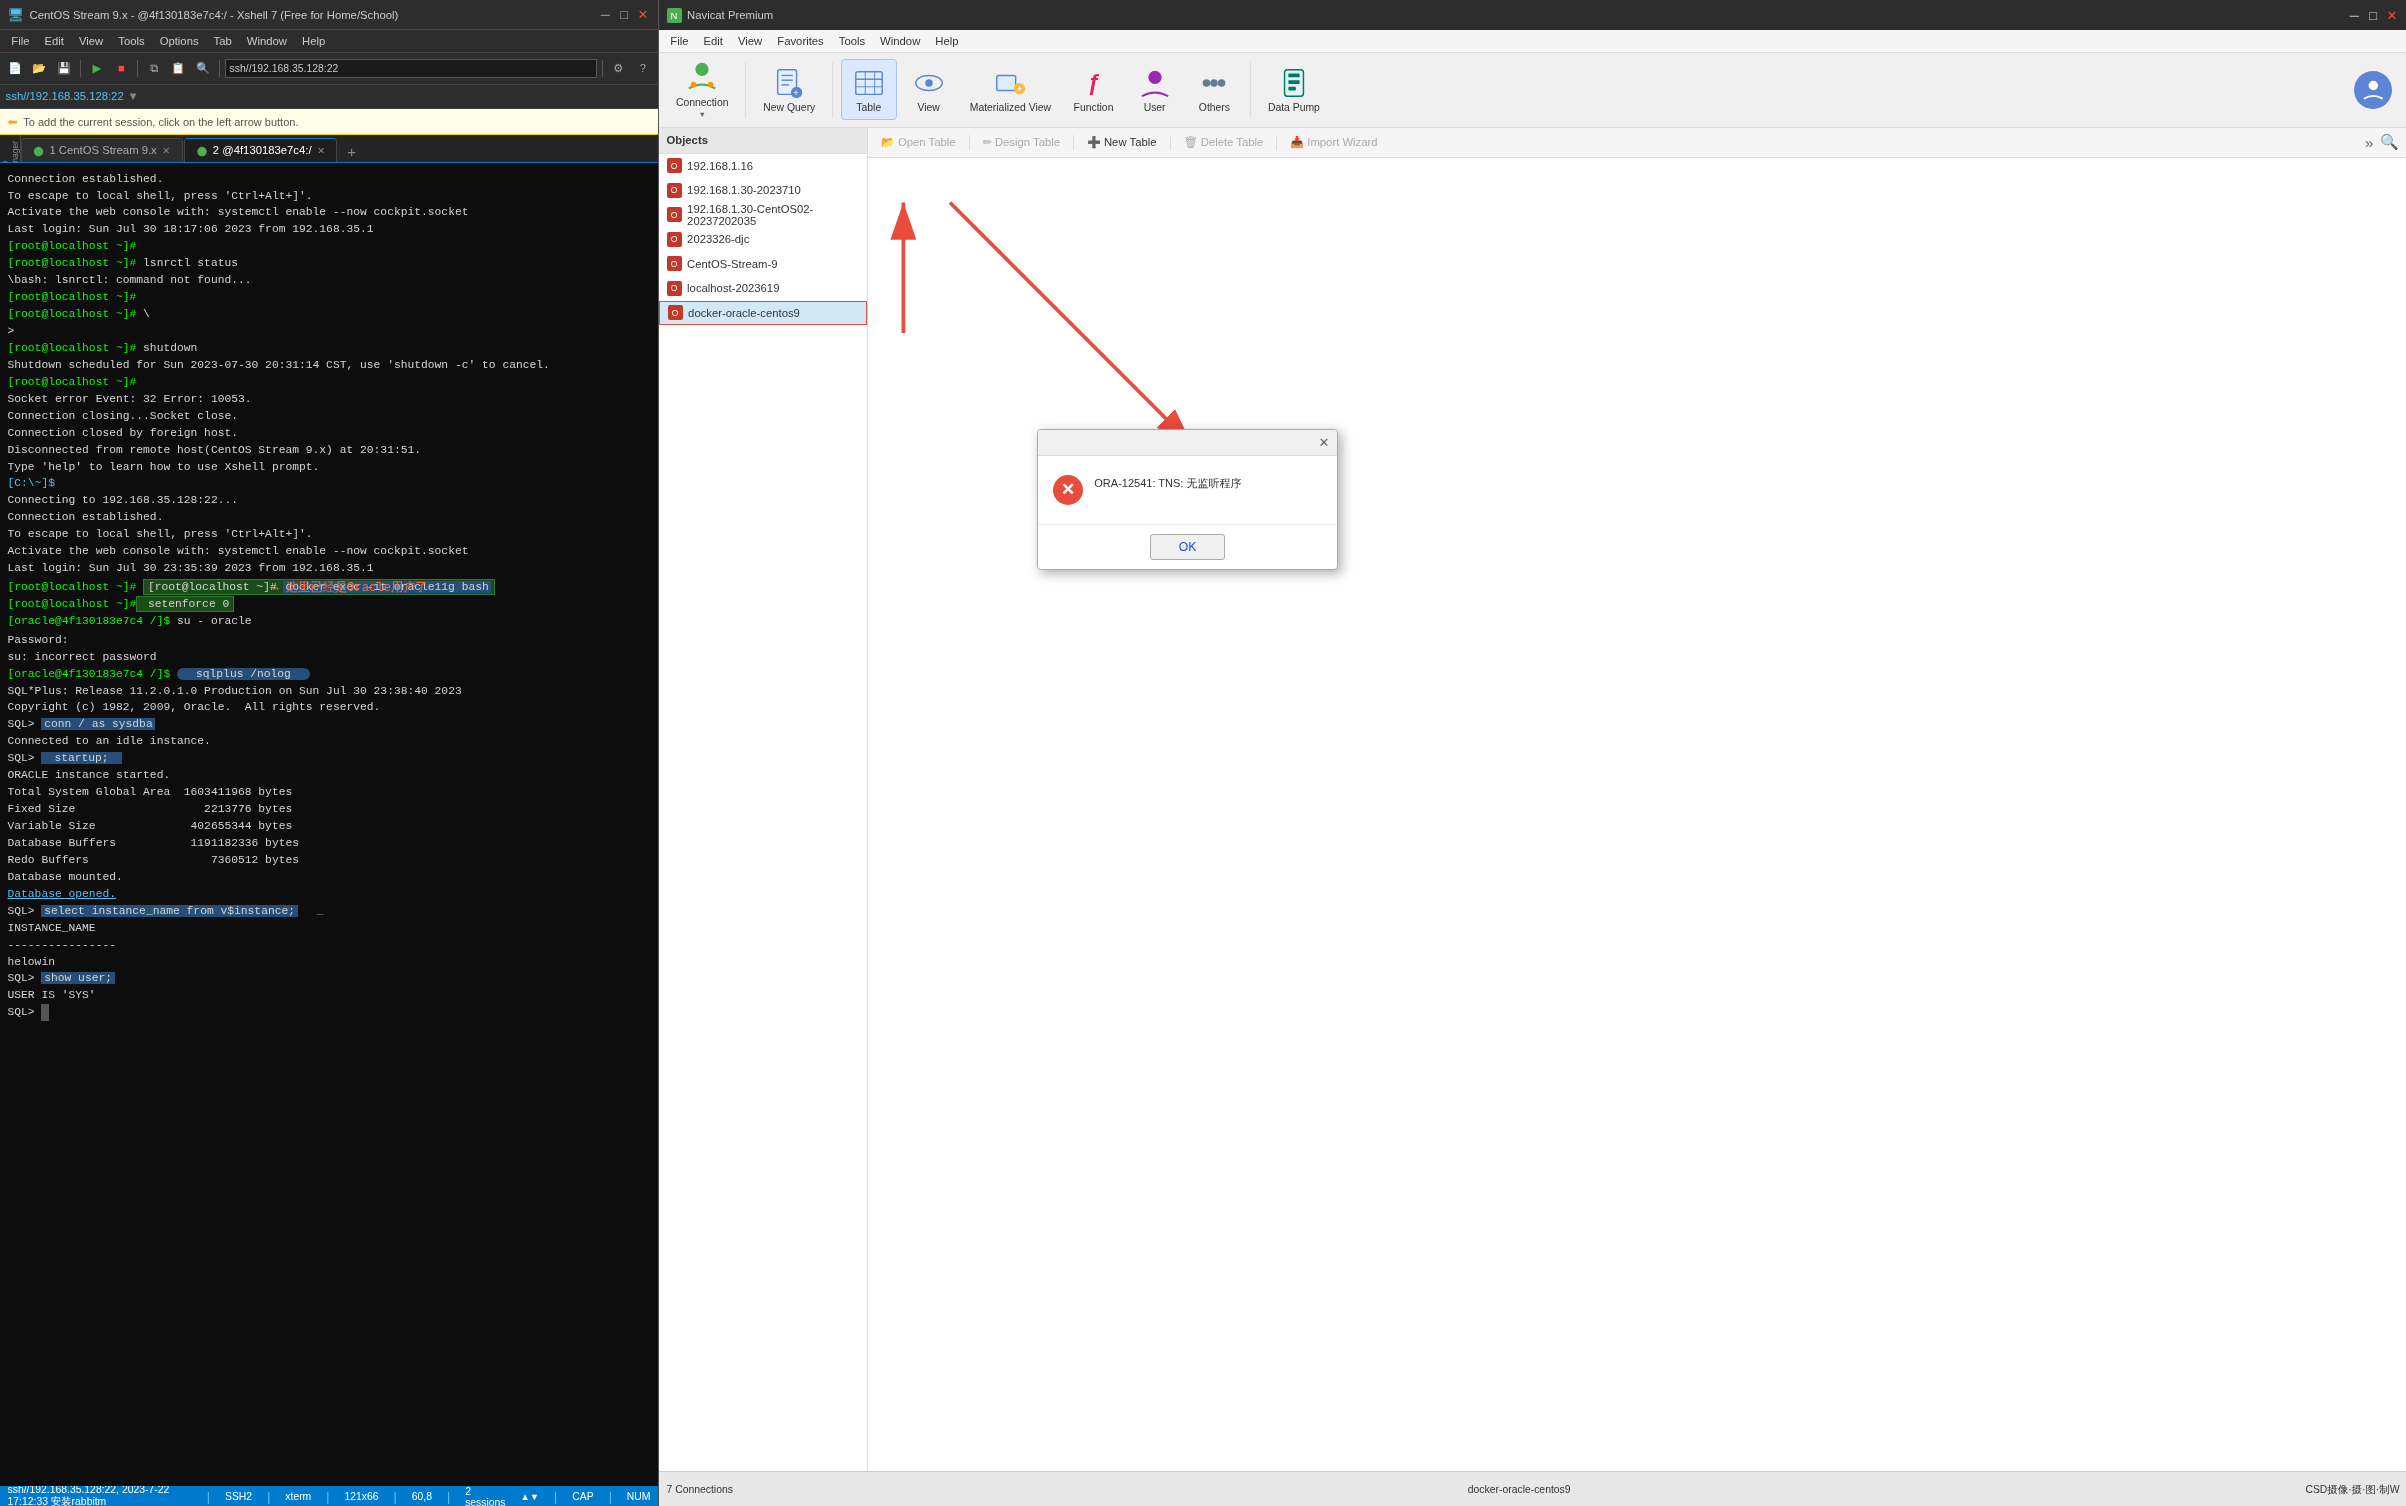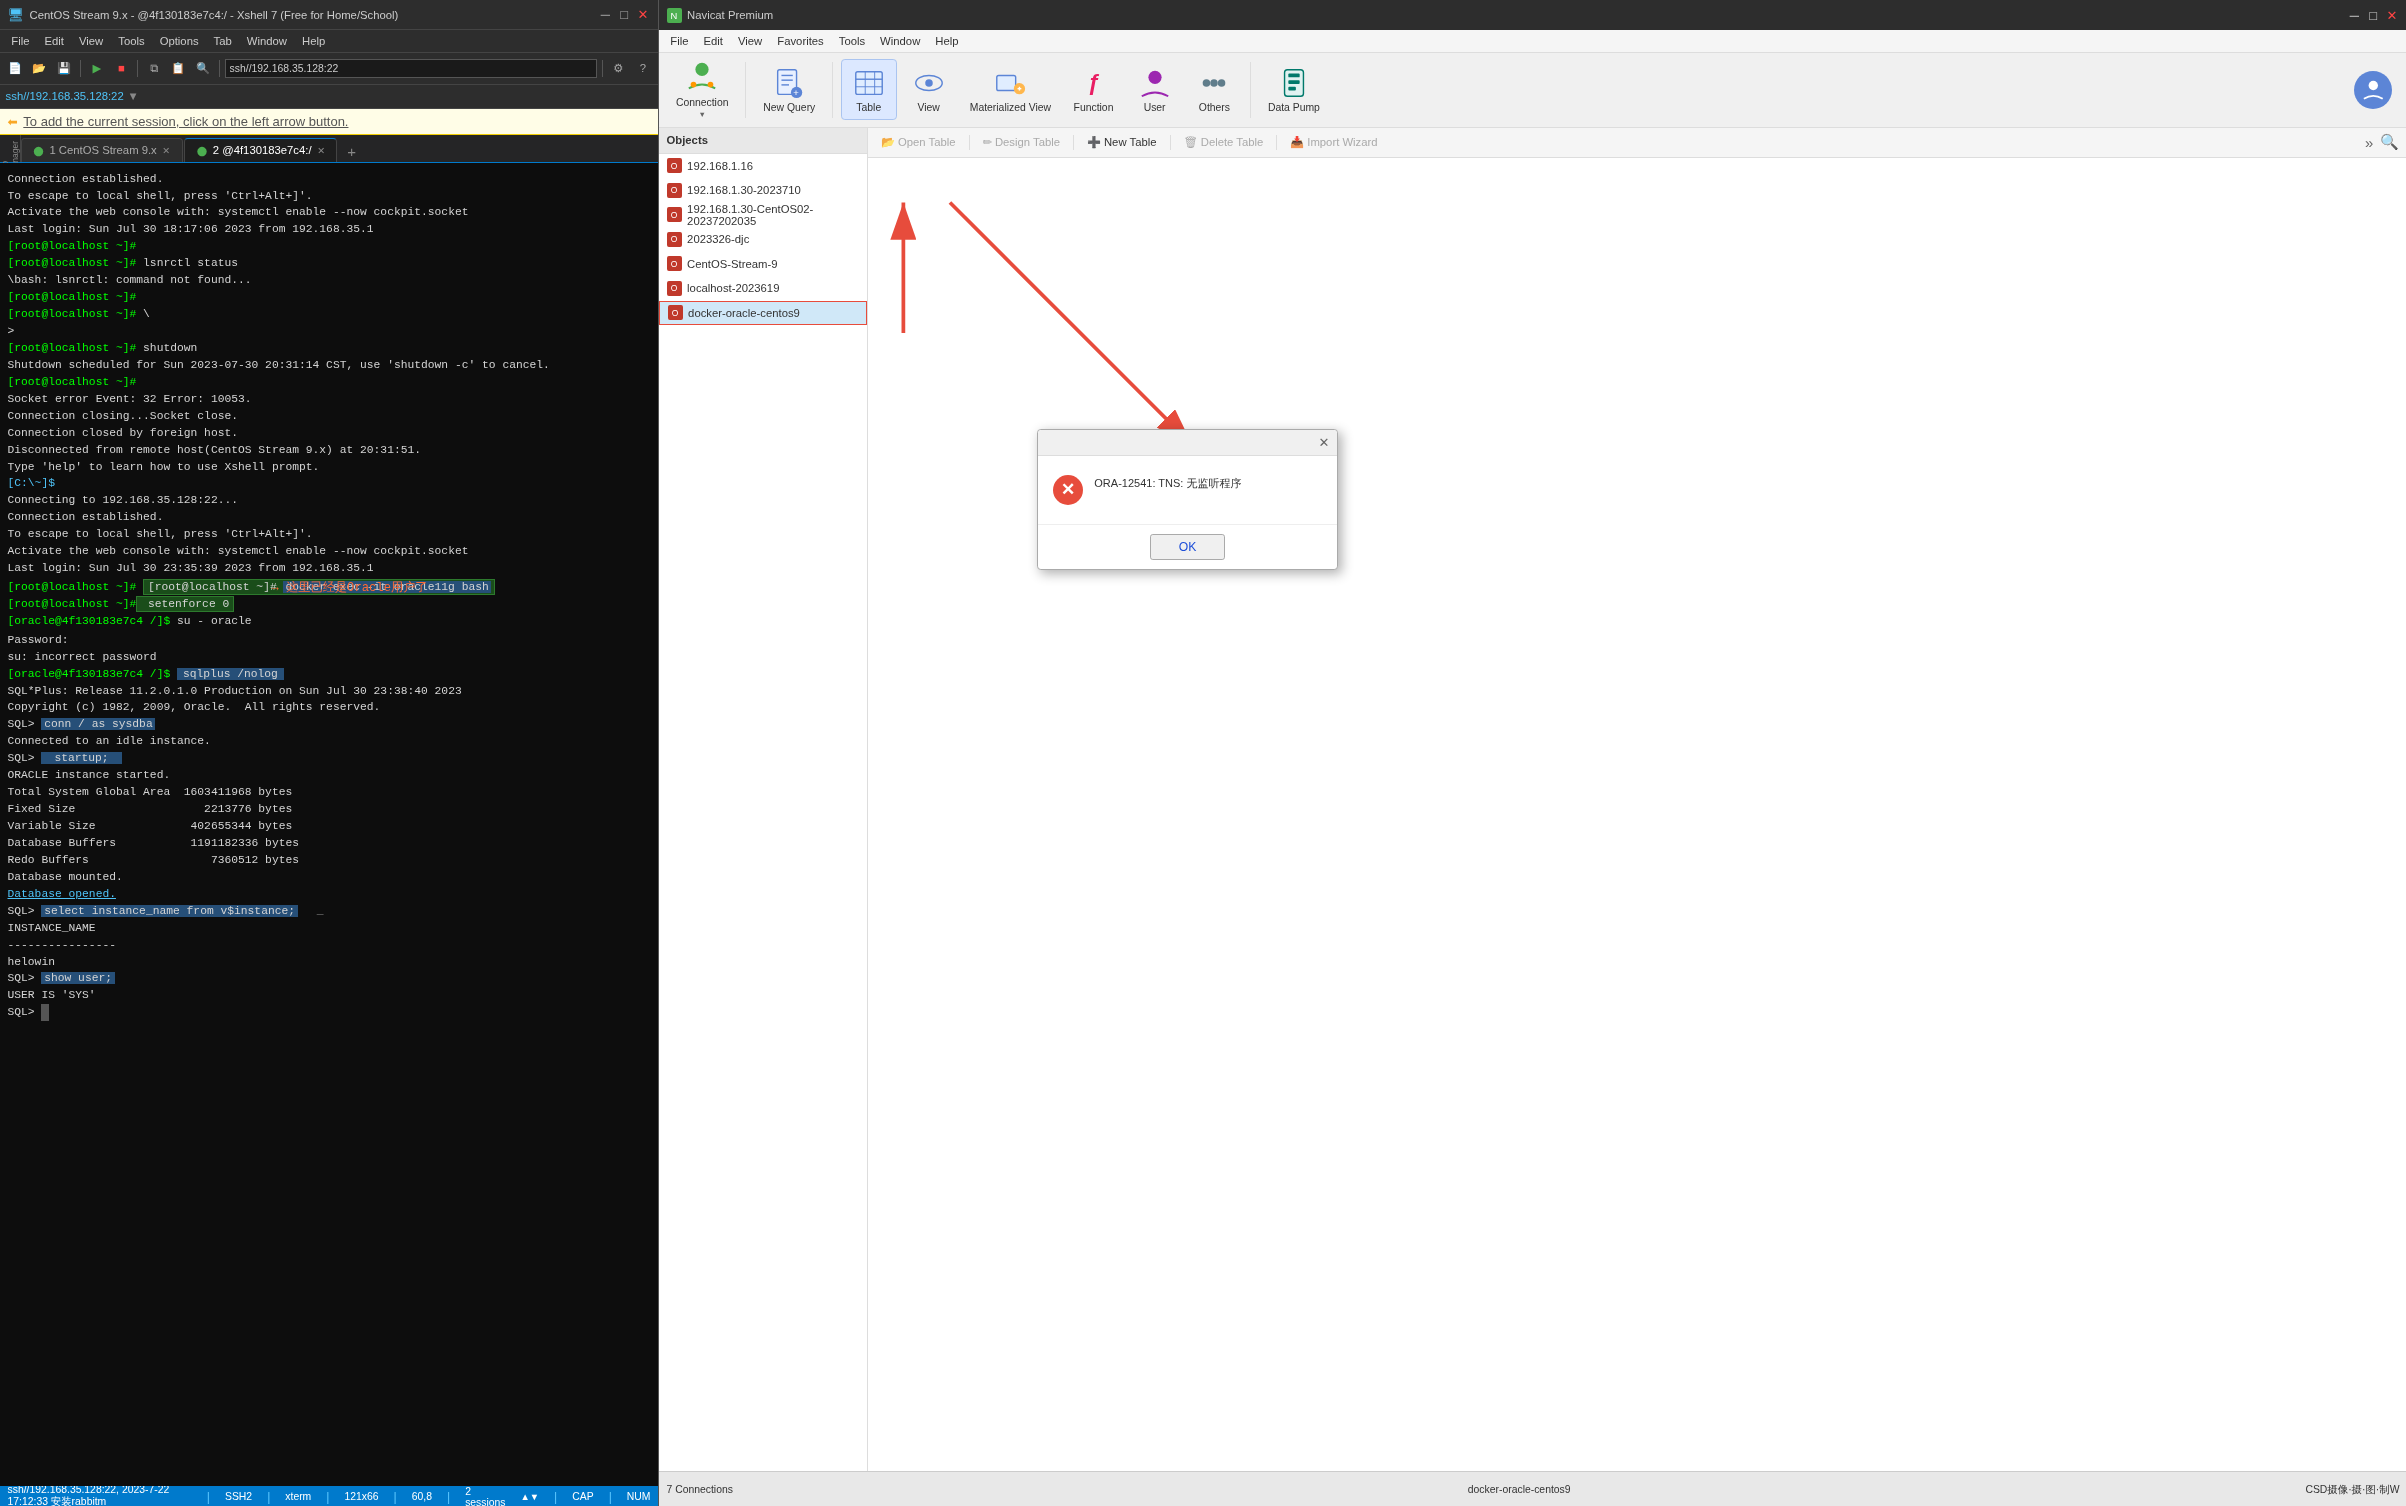--- a/index.html
+++ b/index.html
@@ -27,21 +27,21 @@
     .toolbar-separator { width: 0.9px; height: 17px; background: #555; margin: 0 2.8px; }
     .toolbar-addr { flex: 1; height: 19px; background: #1a1a1a; border: 0.9px solid #555; color: #ccc; font-size: 10.4px; padding: 0 3.8px; }
 
     
     .xshell-addrbar { height: 24.5px; background: #2d2d2d; display: flex; align-items: center; padding: 0 5.6px; border-bottom: 0.9px solid #444; }
     .addr-text { color: #4fc3f7; font-size: 11.3px; }
 
     
     .xshell-notify { height: 26px; background: #fffde7; display: flex; align-items: center; padding: 0 7.5px; border-bottom: 0.9px solid #f0cc00; }
     .notify-icon { color: #f9a825; margin-right: 5.6px; }
-    .notify-text { color: #555; font-size: 13px; text-decoration: underline; }
+    .notify-text { color: #555; font-size: 11px; }
     .xshell-tab { height: 24.5px; padding: 0 11.3px; display: flex; align-items: center; gap: 5.6px; font-size: 11.3px; cursor: pointer; border-top: 0.9px solid #444; border-left: 0.9px solid #444; border-right: 0.9px solid #444; border-radius: 3.8px 3.8px 0 0; }
     .xshell-tab.active { background: #1e1e1e; color: #fff; border-top: 1.9px solid #007acc; }
     .xshell-tab.inactive { background: #2d2d2d; color: #aaa; }
     .tab-close { color: #888; font-size: 9.4px; cursor: pointer; }
     .tab-add { width: 21px; height: 21px; background: transparent; border: none; color: #888; font-size: 15px; cursor: pointer; display: flex; align-items: center; justify-content: center; margin-left: 3.8px; }
 
     
     .terminal { flex: 1; background: #0d0d0d; color: #d4d4d4; font-family: 'Consolas', 'Courier New', monospace; font-size: 11.3px; padding: 7.5px; overflow: hidden; position: relative; }
     .terminal-line { line-height: 1.5; white-space: pre; }
     .bright-green { color: #00ff00; }
@@ -229,21 +229,21 @@
 
       <div style="position:relative;margin:1.9px 0;">
         <div class="terminal-line"><span class="bright-green">[root@localhost ~]#</span> <span style="background:#1a4d1a;padding:0.9px 3.8px;border:0.9px solid #2d7a2d;">[root@localhost ~]# <span style="background:#264f78;padding:0 1.9px;">docker exec -it oracle11g bash</span></span></div>
         <div class="terminal-line"><span class="bright-green">[root@localhost ~]#</span><span style="background:#1a4d1a;padding:0.9px 3.8px;border:0.9px solid #2d7a2d;"> setenforce 0</span></div>
         <div class="terminal-line"><span class="bright-green">[oracle@4f130183e7c4 /]$</span><span class="white"> su - oracle</span></div>
 
         <div style="position:absolute;top:0;left:264px;background:transparent;color:#ff6b35;font-size:12.2px;white-space:nowrap;pointer-events:none;">→ 这里已经是Oracle用户了</div>
       </div>
       <div class="terminal-line"><span class="white">Password:</span></div>
       <div class="terminal-line"><span class="white">su: incorrect password</span></div>
-      <div class="terminal-line"><span class="bright-green">[oracle@4f130183e7c4 /]$</span> <span style="background:#264f78;padding:0 6px;">sqlplus /nolog</span></div>
+      <div class="terminal-line"><span class="bright-green">[oracle@4f130183e7c4 /]$</span> <span style="background:#264f78;padding:0 19px;border-radius:6px;">sqlplus /nolog</span></div>
       <div class="terminal-line"></div>
       <div class="terminal-line"><span class="white">SQL*Plus: Release 11.2.0.1.0 Production on Sun Jul 30 23:38:40 2023</span></div>
       <div class="terminal-line"></div>
       <div class="terminal-line"><span class="white">Copyright (c) 1982, 2009, Oracle.  All rights reserved.</span></div>
       <div class="terminal-line"></div>
       <div class="terminal-line"><span class="white">SQL&gt; </span><span style="background:#264f78;padding:0 2.8px;">conn / as sysdba</span></div>
       <div class="terminal-line"><span class="white">Connected to an idle instance.</span></div>
       <div class="terminal-line"><span class="white">SQL&gt; </span><span style="background:#264f78;padding:0 13px;">startup;</span></div>
       <div class="terminal-line"><span class="white">ORACLE instance started.</span></div>
       <div class="terminal-line"></div>

